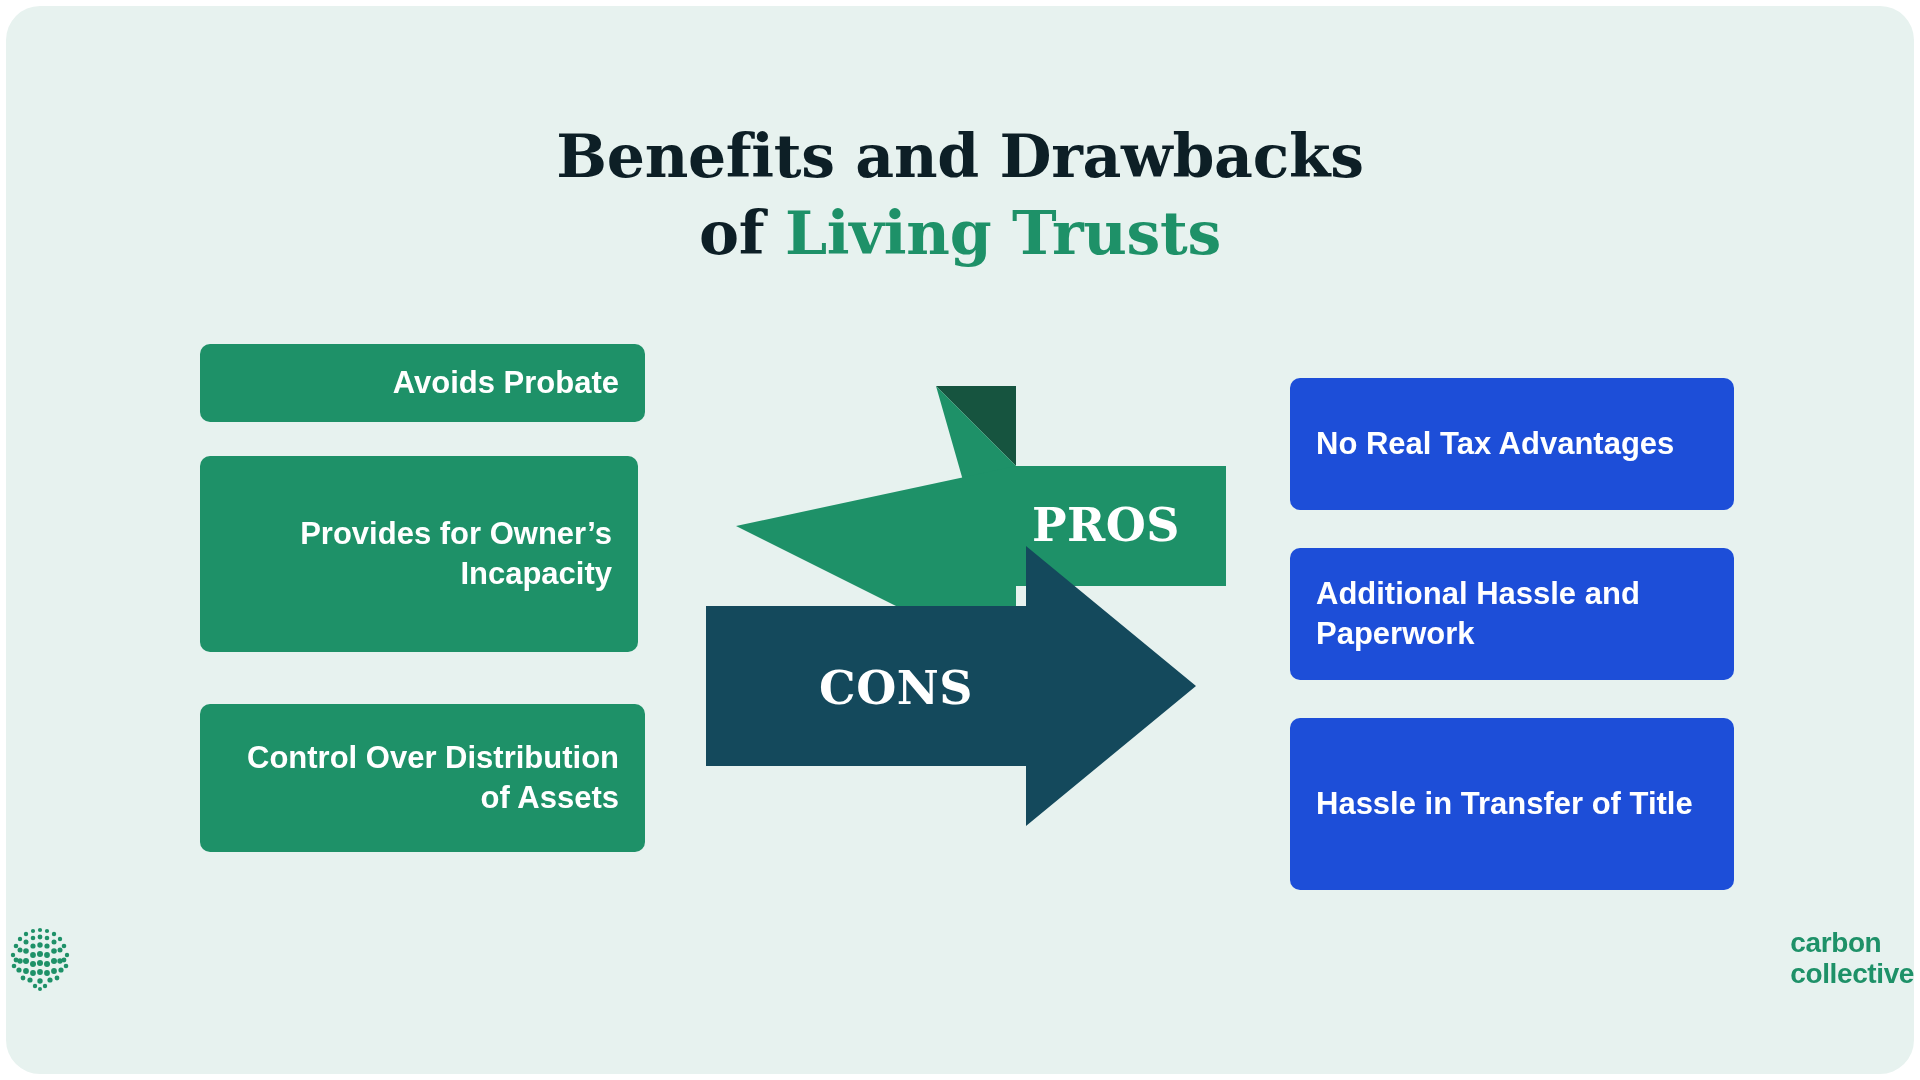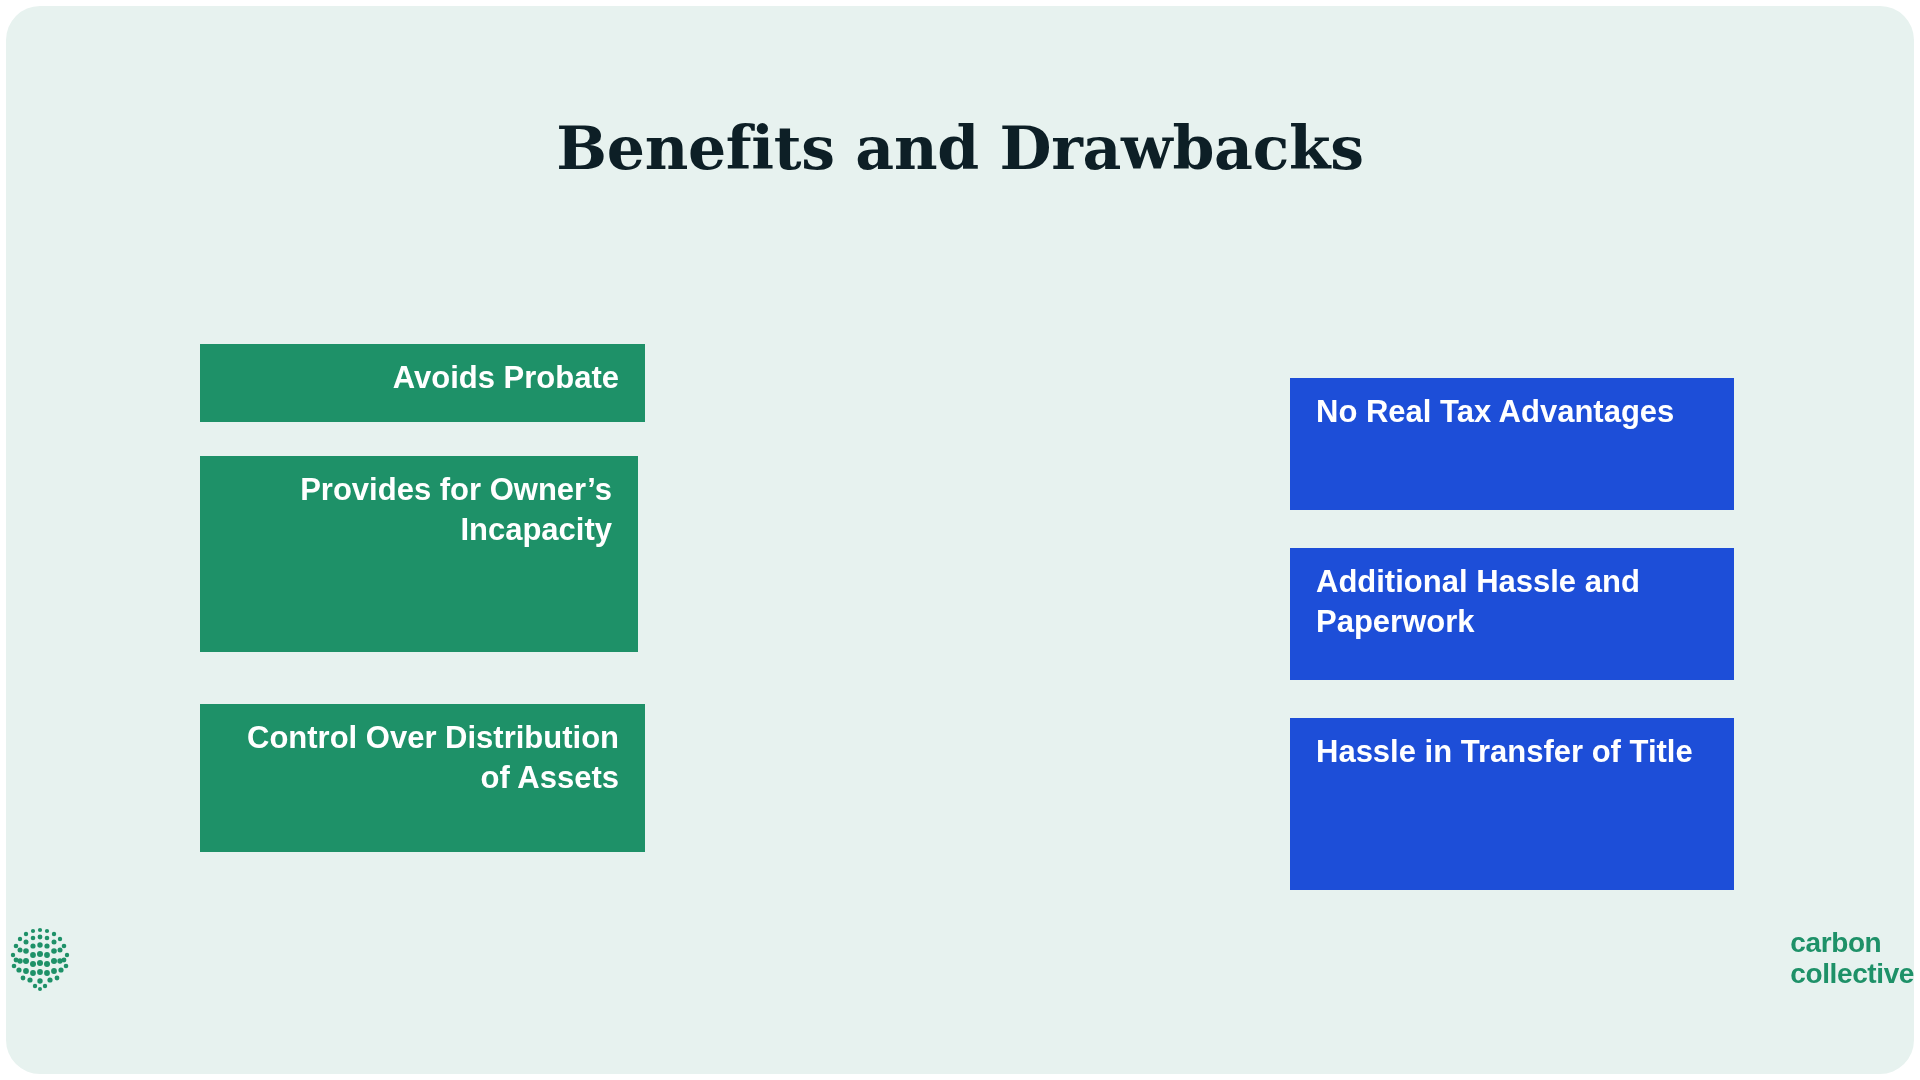--- a/index.html
+++ b/index.html
@@ -25,41 +25,41 @@
     height: 1068px;
     background: #e7f2ef;
     border-radius: 34px;
     overflow: hidden;
   }
 
   
   #title {
     position: absolute;
     left: 0;
-    top: 104px;
+    top: 112px;
     width: 1908px;
     text-align: center;
     font-family: "DejaVu Serif", "Liberation Serif", serif;
     font-weight: bold;
     font-size: 60px;
     line-height: 1.28;
     letter-spacing: -0.3px;
     color: #0d1f26;
   }
   #title .ln { display: block; white-space: nowrap; }
   #title .accent { color: #1e9168; }
 
   
   .col { position: absolute; }
   .sbox {
     position: absolute;
-    border-radius: 0;
+    border-radius: 10px;
     box-sizing: border-box;
     display: flex;
-    align-items: flex-start;
+    align-items: center;
     font-family: "Liberation Sans", sans-serif;
     font-weight: bold;
     font-size: 31px;
     line-height: 1.28;
     color: #ffffff;
     padding: 14px 26px;
   }
   .sbox.pro { background: #1e9168; justify-content: flex-end; text-align: right; }
   .sbox.con { background: #1d4ed8; justify-content: flex-start; text-align: left; }
 
@@ -113,20 +113,21 @@
   #logo-words span { display: block; }
 </style>
 </head>
 <body>
 
 <div id="canvas">
   <div id="panel">
 
     <div id="title">
       <span class="ln">Benefits and Drawbacks</span>
+      <span class="ln"><span>of </span><span class="accent">Living Trusts</span></span>
     </div>
 
     <div class="col">
       <div class="sbox pro" id="pro-0">
         <span>Avoids Probate</span>
       </div>
       <div class="sbox pro" id="pro-1">
         <span>Provides for Owner’s Incapacity</span>
       </div>
       <div class="sbox pro" id="pro-2">
@@ -139,20 +140,39 @@
         <span>No Real Tax Advantages</span>
       </div>
       <div class="sbox con" id="con-1">
         <span>Additional Hassle and Paperwork</span>
       </div>
       <div class="sbox con" id="con-2">
         <span>Hassle in Transfer of Title</span>
       </div>
     </div>
 
+    <div id="arrows">
+      <svg viewBox="0 0 520 440" xmlns="http://www.w3.org/2000/svg">
+
+        <polygon points="230,0 310,0 310,80" fill="#16543f"></polygon>
+
+        <polygon points="230,0 310,80 520,80 520,200 310,200 310,280" fill="#1e9168"></polygon>
+
+        <polygon points="310,80 310,280 30,140" fill="#1e9168"></polygon>
+
+        <text class="arrow-label" x="400" y="155" text-anchor="middle">PROS</text>
+
+        <polygon points="120,300 200,300 200,380" fill="#0b1f27"></polygon>
+
+        <polygon points="120,220 120,300 200,380 200,220" fill="#14495c"></polygon>
+        <polygon points="0,220 320,220 320,160 490,300 320,440 320,380 0,380" fill="#14495c"></polygon>
+
+        <text class="arrow-label" x="190" y="318" text-anchor="middle">CONS</text>
+      </svg>
+    </div>
 
     <div id="logo">
       <svg id="logo-mark" viewBox="0 0 68 68" xmlns="http://www.w3.org/2000/svg">
         <g fill="#1e9168">
           <circle cx="34" cy="6" r="2.1"></circle>
             <circle cx="27" cy="7" r="2.1"></circle>
             <circle cx="41" cy="7" r="2.1"></circle>
           <circle cx="20" cy="10" r="2.2"></circle>
             <circle cx="48" cy="10" r="2.2"></circle>
           <circle cx="34" cy="13" r="2.4"></circle>

